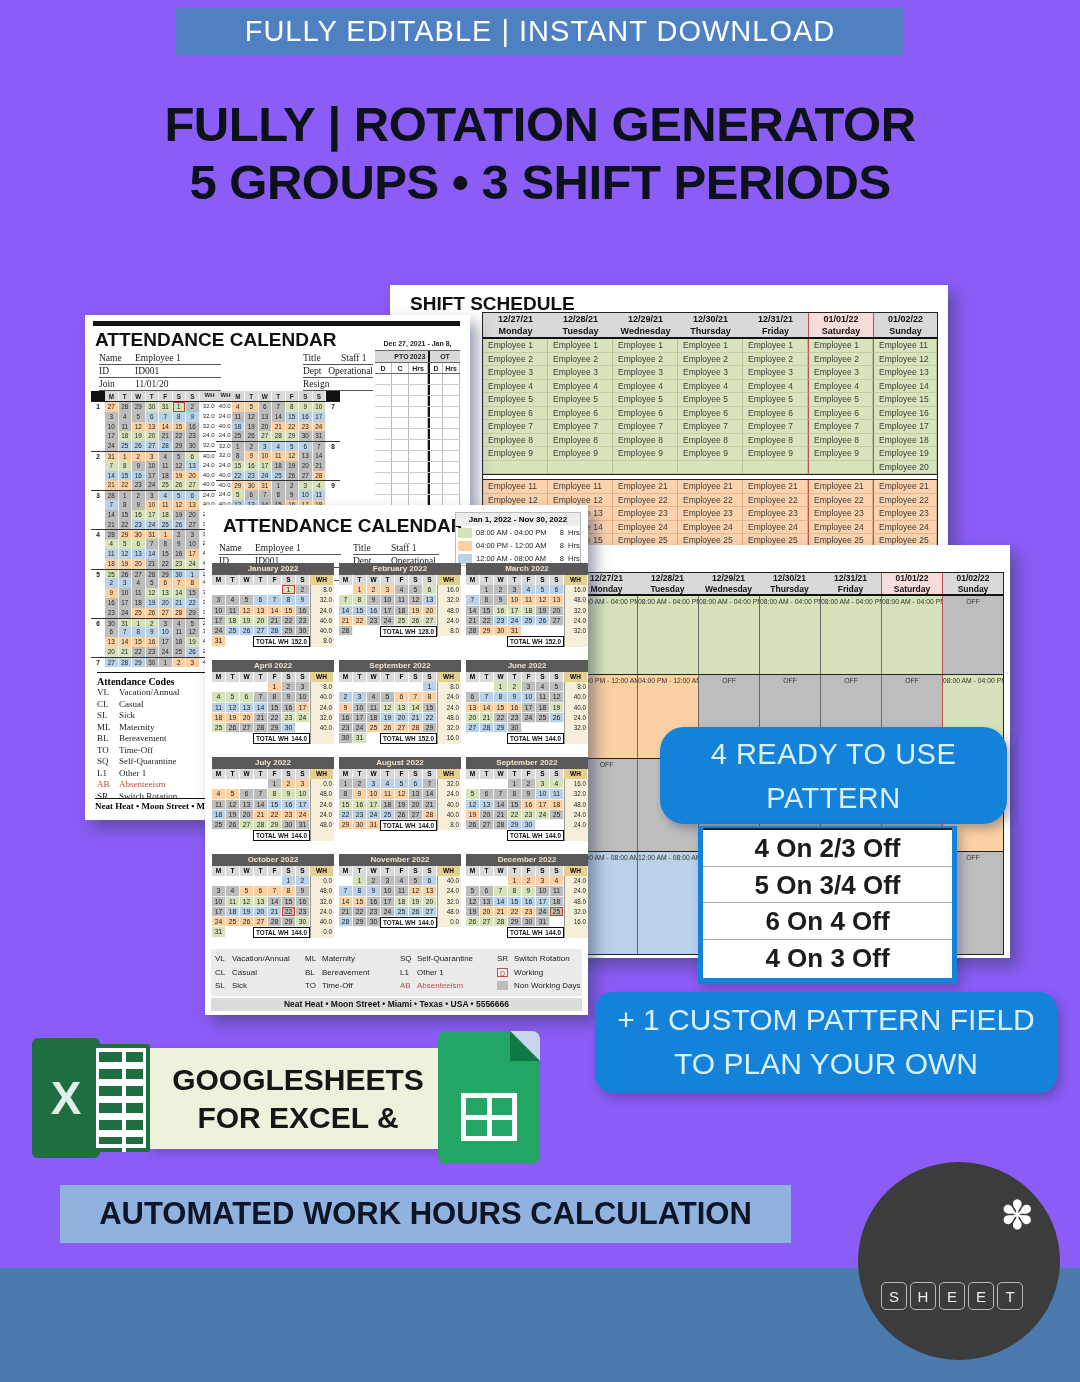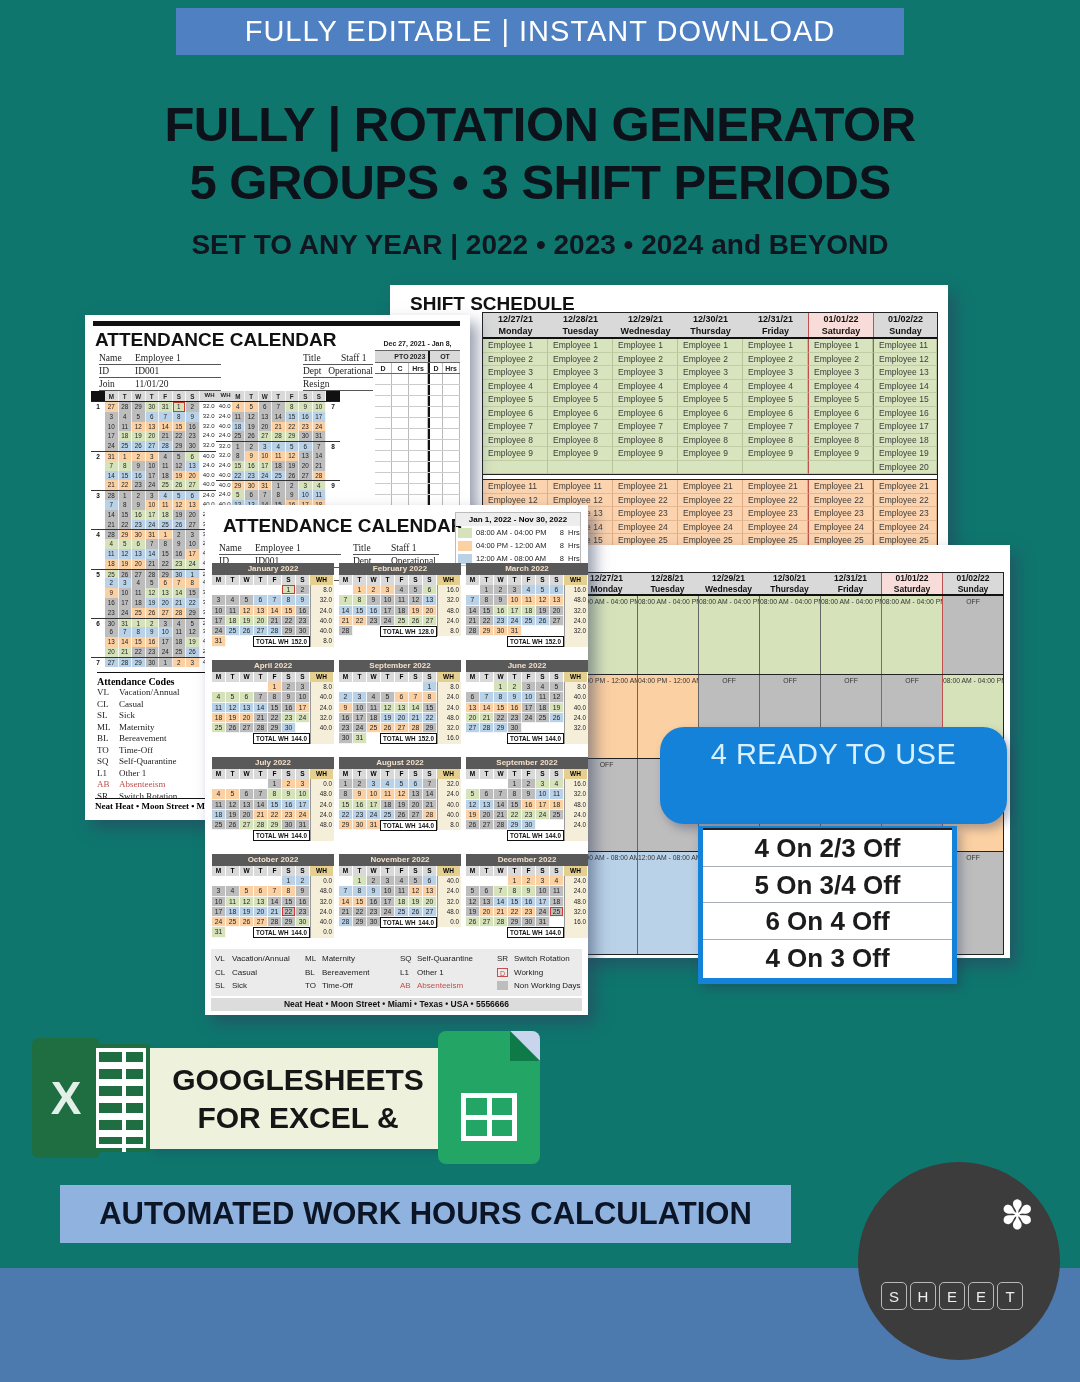--- a/index.html
+++ b/index.html
@@ -1,17 +1,17 @@
 <!DOCTYPE html>
 <html><head>
 <meta charset="utf-8">
 <style>
   *{margin:0;padding:0;box-sizing:border-box;}
   body{background:#9aa7bd;}
-  #stage{position:relative;width:1080px;height:1382px;background:#0f766e;overflow:hidden;
+  #stage{position:relative;width:1080px;height:1382px;background:#8b5cf6;overflow:hidden;
          font-family:"Liberation Sans",sans-serif;}
 
   
   #top-banner{position:absolute;left:176px;top:8px;width:728px;height:47px;background:#4e80c2;
     color:#fff;font-size:29px;letter-spacing:1px;display:flex;align-items:center;justify-content:center;}
   .main-title{position:absolute;left:0;width:100%;text-align:center;font-size:49px;font-weight:800;
     color:#0d1119;letter-spacing:-0.5px;}
   #title-line1{top:96px;} #title-line2{top:154px;}
   #subtitle{position:absolute;left:0;top:229px;width:100%;text-align:center;font-size:28px;
     font-weight:600;color:#10151f;}
@@ -179,21 +179,20 @@
 </head>
 <body>
 
 <div id="stage">
 
   <div id="top-banner">
     <span>FULLY EDITABLE | INSTANT DOWNLOAD</span>
   </div>
   <div class="main-title" id="title-line1">FULLY | ROTATION GENERATOR</div>
   <div class="main-title" id="title-line2">5 GROUPS • 3 SHIFT PERIODS</div>
-  <div id="subtitle">SET TO ANY YEAR | 2022 • 2023 • 2024 and BEYOND</div>
 
   <div class="paper" id="paper-schedule">
     <div class="sheet-title" id="ss-title">SHIFT SCHEDULE</div>
     <div id="ss-table">
         <div class="ss-headwrap">
           <div class="ss-hrow">
             <div class="ss-hcell" style="width: 65px;">12/27/21</div>
             <div class="ss-hcell" style="width: 65px;">12/28/21</div>
             <div class="ss-hcell" style="width: 65px;">12/29/21</div>
             <div class="ss-hcell" style="width: 65px;">12/30/21</div>
@@ -2322,28 +2321,33 @@
             <div class="flb-gsw"></div>
             <div>Non Working Days</div>
           </div>
         </div>
       </div>
     <div id="fc-footer">Neat Heat • Moon Street • Miami • Texas • USA • 5556666</div>
   </div>
 
   <div class="promo-box" id="ready-box">
     <div>4 READY TO USE</div>
+    <div>PATTERN</div>
   </div>
   <div id="pattern-list">
     <div id="pattern-list-inner">
         <div class="pattern-item">4 On 2/3 Off</div>
         <div class="pattern-item">5 On 3/4 Off</div>
         <div class="pattern-item">6 On 4 Off</div>
         <div class="pattern-item">4 On 3 Off</div>
       </div>
+  </div>
+  <div class="promo-box" id="custom-box">
+    <div>+ 1 CUSTOM PATTERN FIELD</div>
+    <div>TO PLAN YOUR OWN</div>
   </div>
 
   <div id="excel-icon">
     <div id="excel-book">X</div>
     <div id="excel-sheet">
       <div id="excel-grid"></div>
       <div id="excel-grid-split"></div>
     </div>
   </div>
   <div id="platform-banner">

